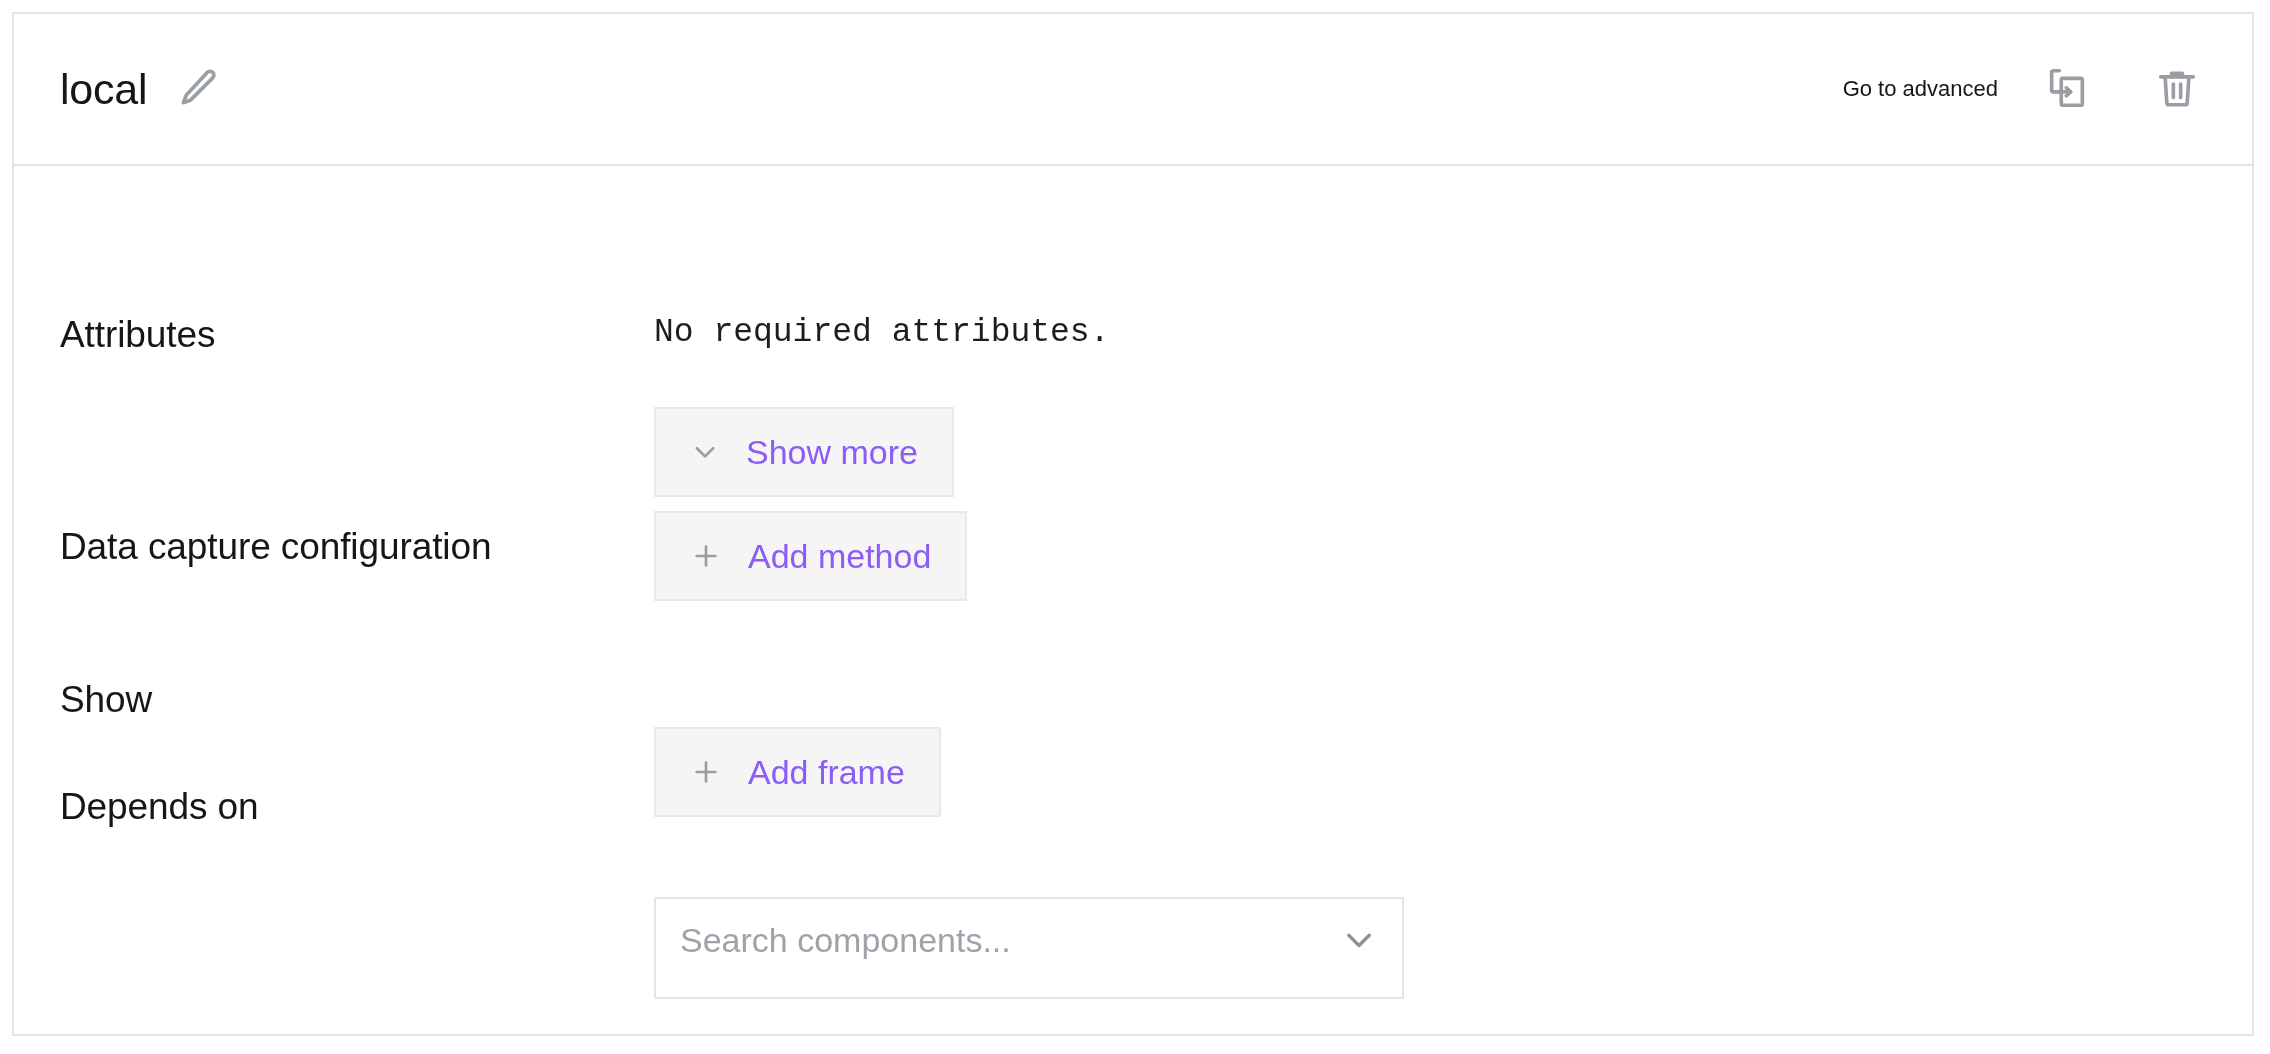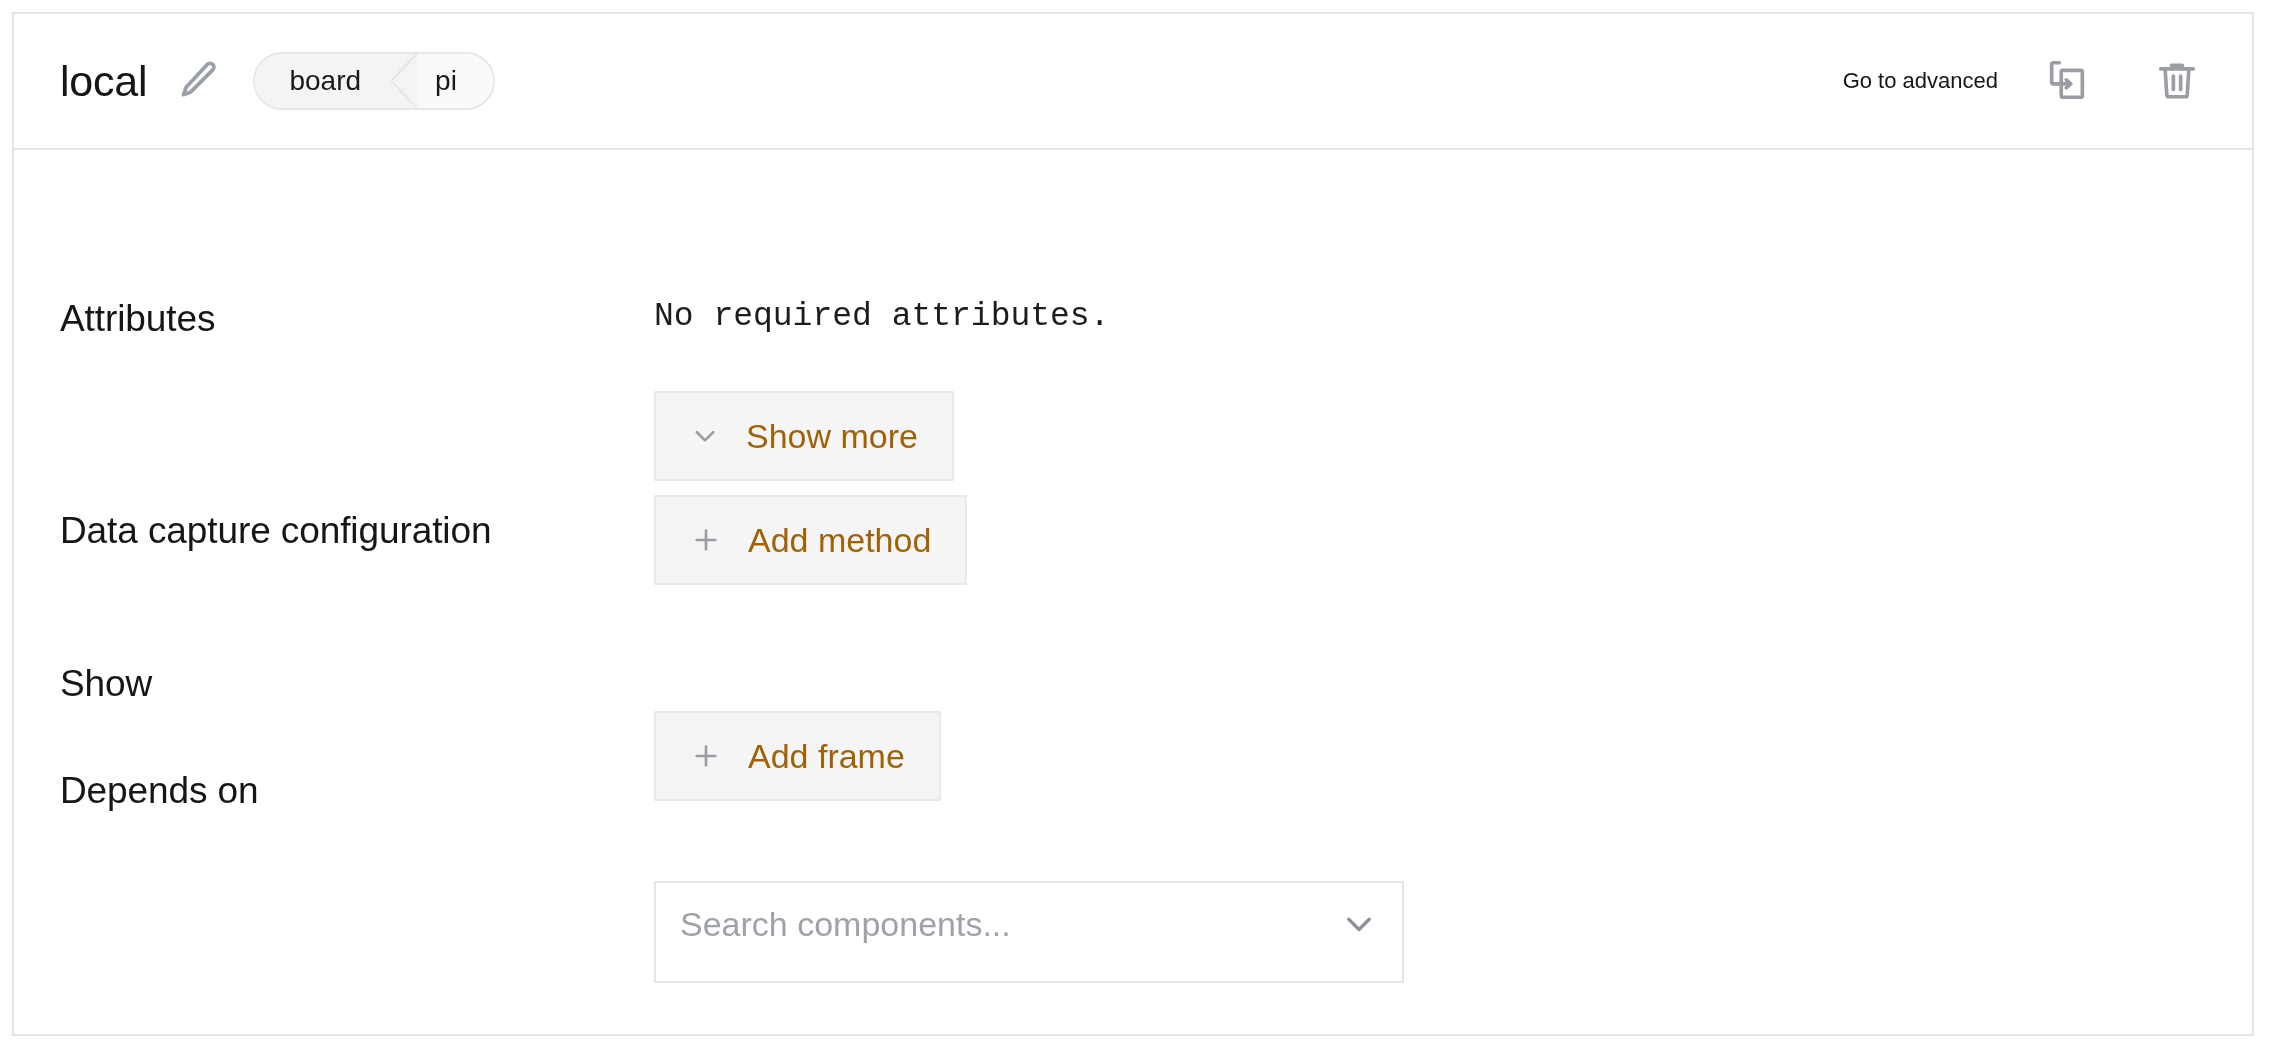--- a/index.html
+++ b/index.html
@@ -22,21 +22,21 @@
     width: 2242px;      
     height: 1024px;     
     box-sizing: border-box;
     border: 2px solid #e3e4e6;
     background: #ffffff;
   }
 
   
   .panel-header {
     position: relative;
-    height: 136px;
+    height: 152px;
     box-sizing: border-box;
     border-bottom: 2px solid #e3e4e6;
     display: flex;
     align-items: center;
     padding: 0 46px 0 46px;
   }
   .header-left {
     display: flex;
     align-items: center;
     gap: 0;
@@ -172,21 +172,21 @@
 
   .ghost-btn {
     display: inline-flex;
     align-items: center;
     background: #f5f5f6;
     border: 2px solid #e8e9ea;
     box-sizing: border-box;
     height: 90px;
     padding: 0 34px;
     font-size: 34px;
-    color: #a16207;
+    color: #8b5cf6;
     cursor: pointer;
     font-family: "Liberation Sans", sans-serif;
     white-space: nowrap;
     justify-content: center;
   }
   .ghost-btn .glyph {
     display: inline-flex;
     align-items: center;
     justify-content: center;
     margin-right: 26px;
@@ -233,25 +233,20 @@
       <div class="panel-title">local</div>
 
       <button class="edit-btn">
         <span>
           <svg width="44" height="44" viewBox="0 0 24 24" fill="none" stroke="#9aa0a8" stroke-width="2" stroke-linecap="round" stroke-linejoin="round">
             <path d="M16.5 3.5a2.12 2.12 0 0 1 3 3L7.5 18.5 3.5 20l1.5-4z"></path>
           </svg>
         </span>
       </button>
 
-      <div class="crumb-pill">
-        <span class="crumb-seg first">board</span>
-        <span class="crumb-divider"></span>
-        <span class="crumb-seg last">pi</span>
-      </div>
     </div>
 
     <div class="header-right">
       <a class="advanced-link">Go to advanced</a>
 
       <button class="icon-btn dup">
         <span>
           <svg width="46" height="46" viewBox="0 0 24 24" fill="none" stroke="#9a9da3" stroke-width="1.9" stroke-linecap="round" stroke-linejoin="round">
             <path d="M8 3H4.8A.8.8 0 0 0 4 3.8v9.4a.8.8 0 0 0 .8.8H8"></path>
             <rect x="9" y="7" width="11" height="14" rx="0.8"></rect>

